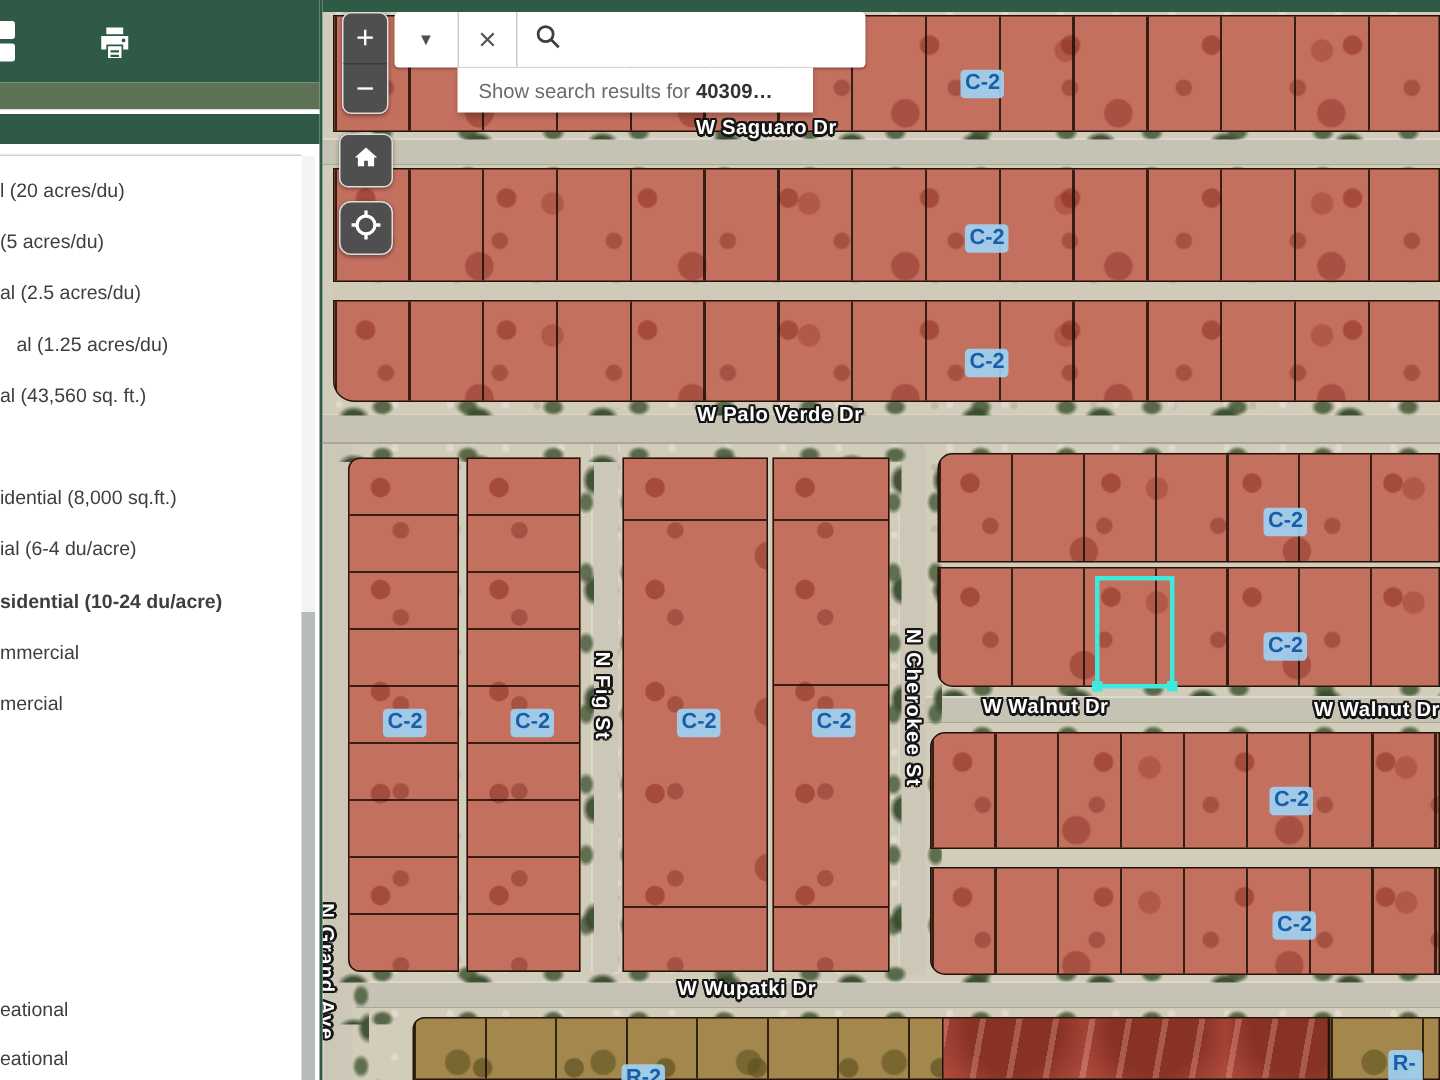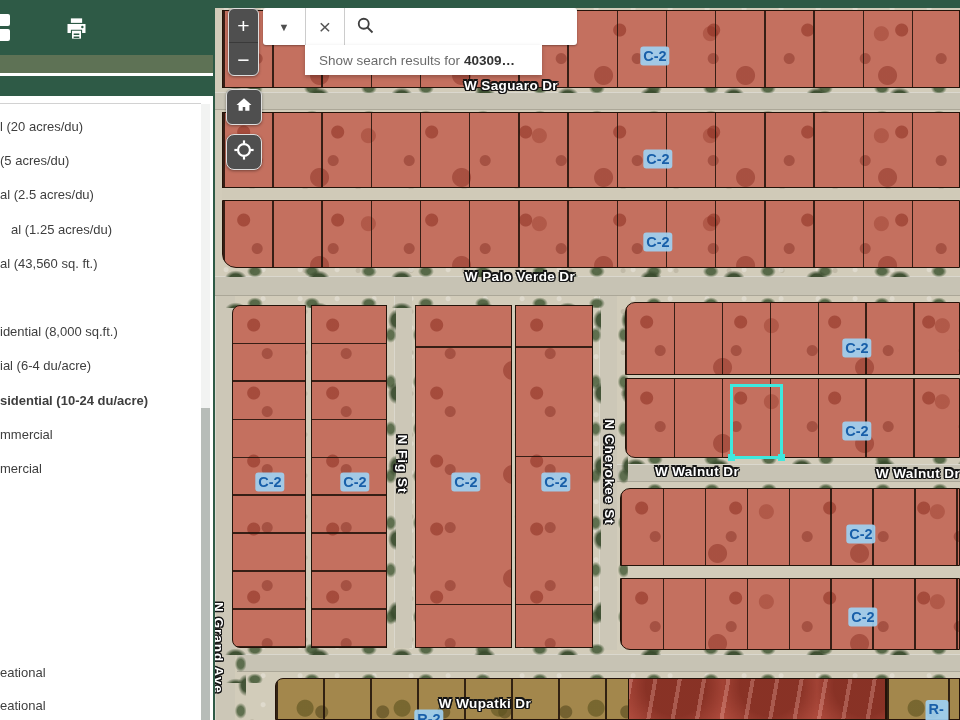--- a/index.html
+++ b/index.html
@@ -154,21 +154,21 @@
   <div class="parcels olive cols47" style="left:60px;top:678px;width:355px;height:42px;border-top-left-radius:8px;"></div>
   <div class="parcels redbig" style="left:413px;top:678px;width:258px;height:42px;"></div>
   <div class="parcels olive cols61" style="left:671px;top:678px;width:74px;height:42px;"></div>
 
   <div id="selparcel"></div>
 
   <div class="stlabel" style="left:280px;top:85px;padding-left:32px;">W Saguaro Dr</div>
   <div class="stlabel" style="left:282px;top:276px;margin-left:23px;">W Palo Verde Dr</div>
   <div class="stlabel" style="left:482px;top:471px;">W Walnut Dr</div>
   <div class="stlabel" style="left:703px;top:473px;">W Walnut Dr</div>
-  <div class="stlabel" style="left:270px;top:659px;margin-top:44px;">W Wupatki Dr</div>
+  <div class="stlabel" style="left:283px;top:659px;">W Wupatki Dr</div>
   <div class="stlabel vert" style="left:187px;top:464px;">N Fig St</div>
   <div class="stlabel vert" style="left:394px;top:472px;">N Cherokee St</div>
   <div class="stlabel vert" style="left:3px;top:648px;">N Grand Ave</div>
 
   <div class="zonelabel" style="left:440px;top:56px;">C-2</div>
   <div class="zonelabel" style="left:443px;top:159px;">C-2</div>
   <div class="zonelabel" style="left:443px;top:242px;">C-2</div>
   <div class="zonelabel" style="left:642px;top:348px;">C-2</div>
   <div class="zonelabel" style="left:642px;top:431px;">C-2</div>
   <div class="zonelabel" style="left:55px;top:482px;">C-2</div>

